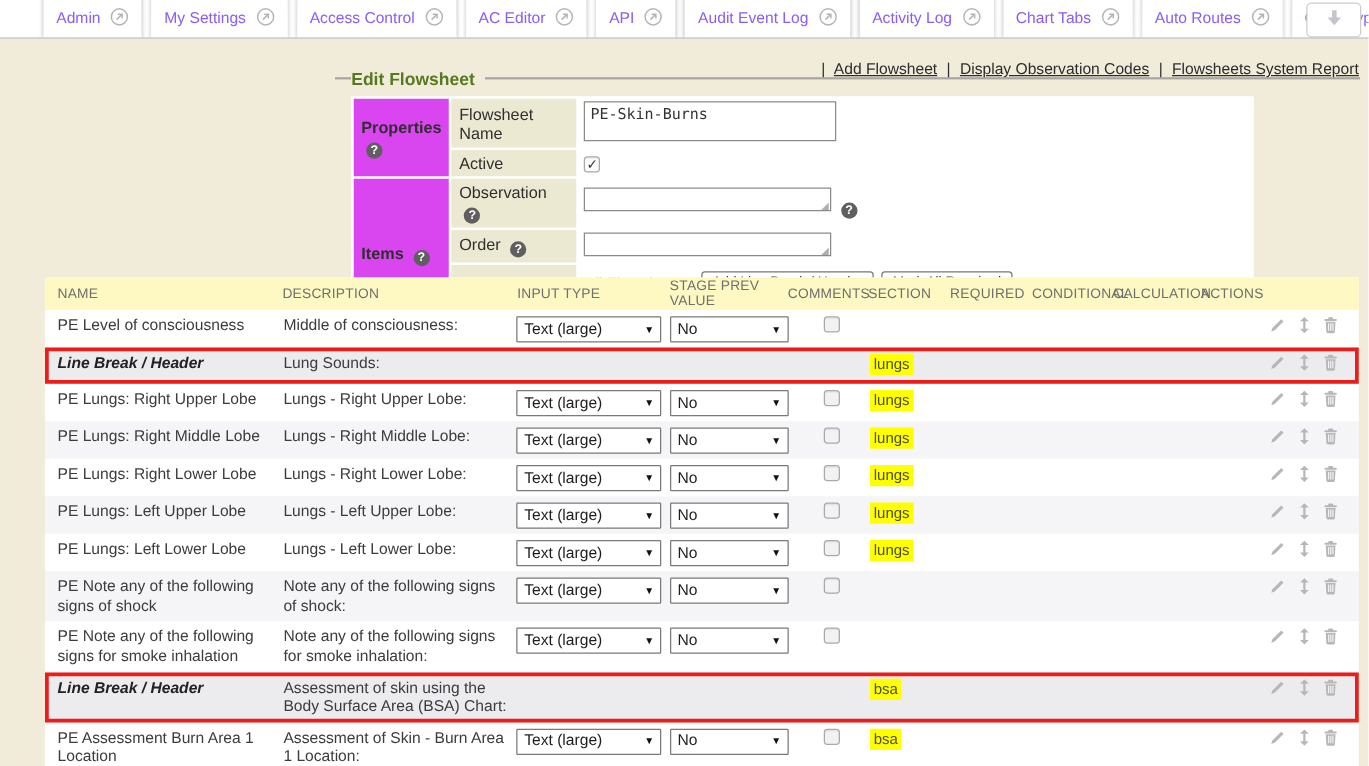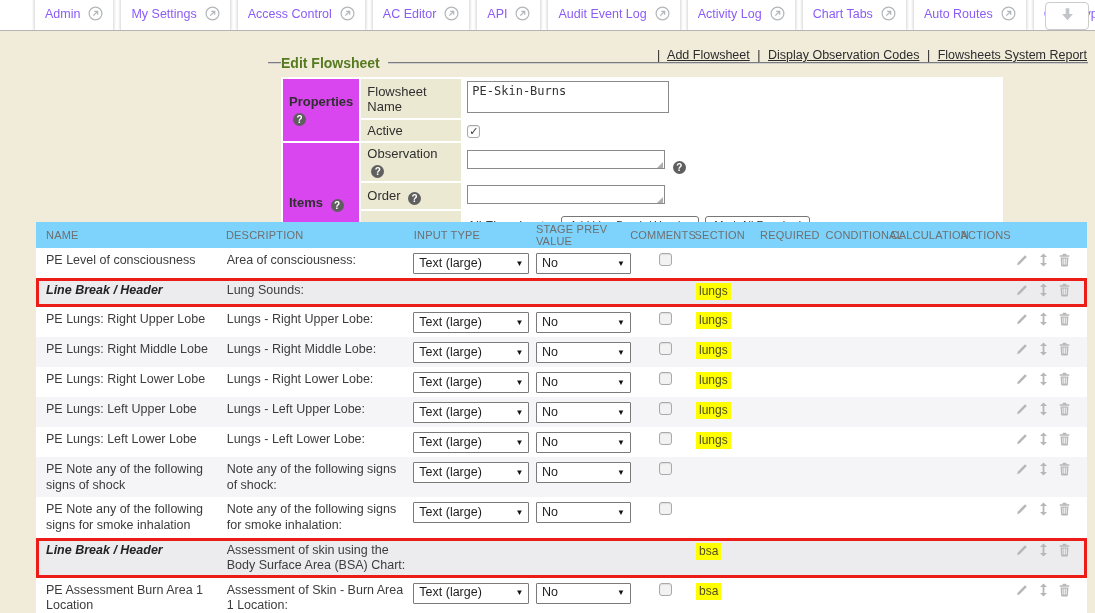--- a/index.html
+++ b/index.html
@@ -45,21 +45,21 @@
         background: #f2f2f2; align-items: center; justify-content: center; font-size: 11px; color: #333;
         box-shadow: inset 0 1px 1px rgba(0,0,0,.08); cursor: pointer; }
   .cb.checked { background: #fdfdfd; }
   .flowline { display: flex; align-items: center; gap: 6px; margin: 3px 0 7px 0; font-size: 13px; color: #3d3d3d; }
   .flowline .ulabel { text-decoration: underline; }
   .btn { font-family: "Liberation Sans", sans-serif; font-size: 11px; color: #333; background: #fff;
          border: 1px solid #767676; border-radius: 3px; padding: 2px 8px; cursor: pointer; white-space: nowrap; }
 
   
   .grid { position: absolute; left: 36px; top: 222px; width: 1051px; bottom: 0; background: #fff; }
-  .thead { display: flex; background: #7dd3fc; height: 26px; align-items: center;
+  .thead { display: flex; background: #fef9c3; height: 26px; align-items: center;
            font-size: 11px; color: #6f6f6f; letter-spacing: .2px; }
   .row { display: flex; align-items: flex-start; min-height: 29px; padding: 5px 0 4px 0; line-height: 1.25; }
   .row.alt { background: #f5f5f8; }
   .row.line-break { background: #ececef; outline: 3px solid #ec1d18; outline-offset: -3px; position: relative; z-index: 1; }
   .row.line-break .cell-name { font-weight: bold; font-style: italic; color: #222; }
   .c-name { width: 194px; padding-left: 10px; padding-right: 8px; }
   .c-desc { width: 190px; padding-right: 8px; }
   .c-input { width: 125px; }
   .c-stage { width: 102px; }
   .c-comments { width: 59px; display: flex; justify-content: center; }
@@ -267,21 +267,21 @@
       <div class="c-comments">COMMENTS</div>
       <div class="c-section">SECTION</div>
       <div class="c-required">REQUIRED</div>
       <div class="c-conditional">CONDITIONAL</div>
       <div class="c-calculation">CALCULATION</div>
       <div class="c-actions" style="justify-content:flex-start;padding-left:2px;">ACTIONS</div>
     </div>
     <div id="tbody">
         <div class="row">
     <div class="c-name cell-name">PE Level of consciousness</div>
-    <div class="c-desc cell-desc">Area of consciousness:</div>
+    <div class="c-desc cell-desc">Middle of consciousness:</div>
     <div class="c-input cell-input">
       <div class="sel sel-input">
         <span class="sel-text">Text (large)</span>
         <span class="sel-arrow">▼</span>
       </div>
     </div>
     <div class="c-stage cell-stage">
       <div class="sel sel-stage">
         <span class="sel-text">No</span>
         <span class="sel-arrow">▼</span>

